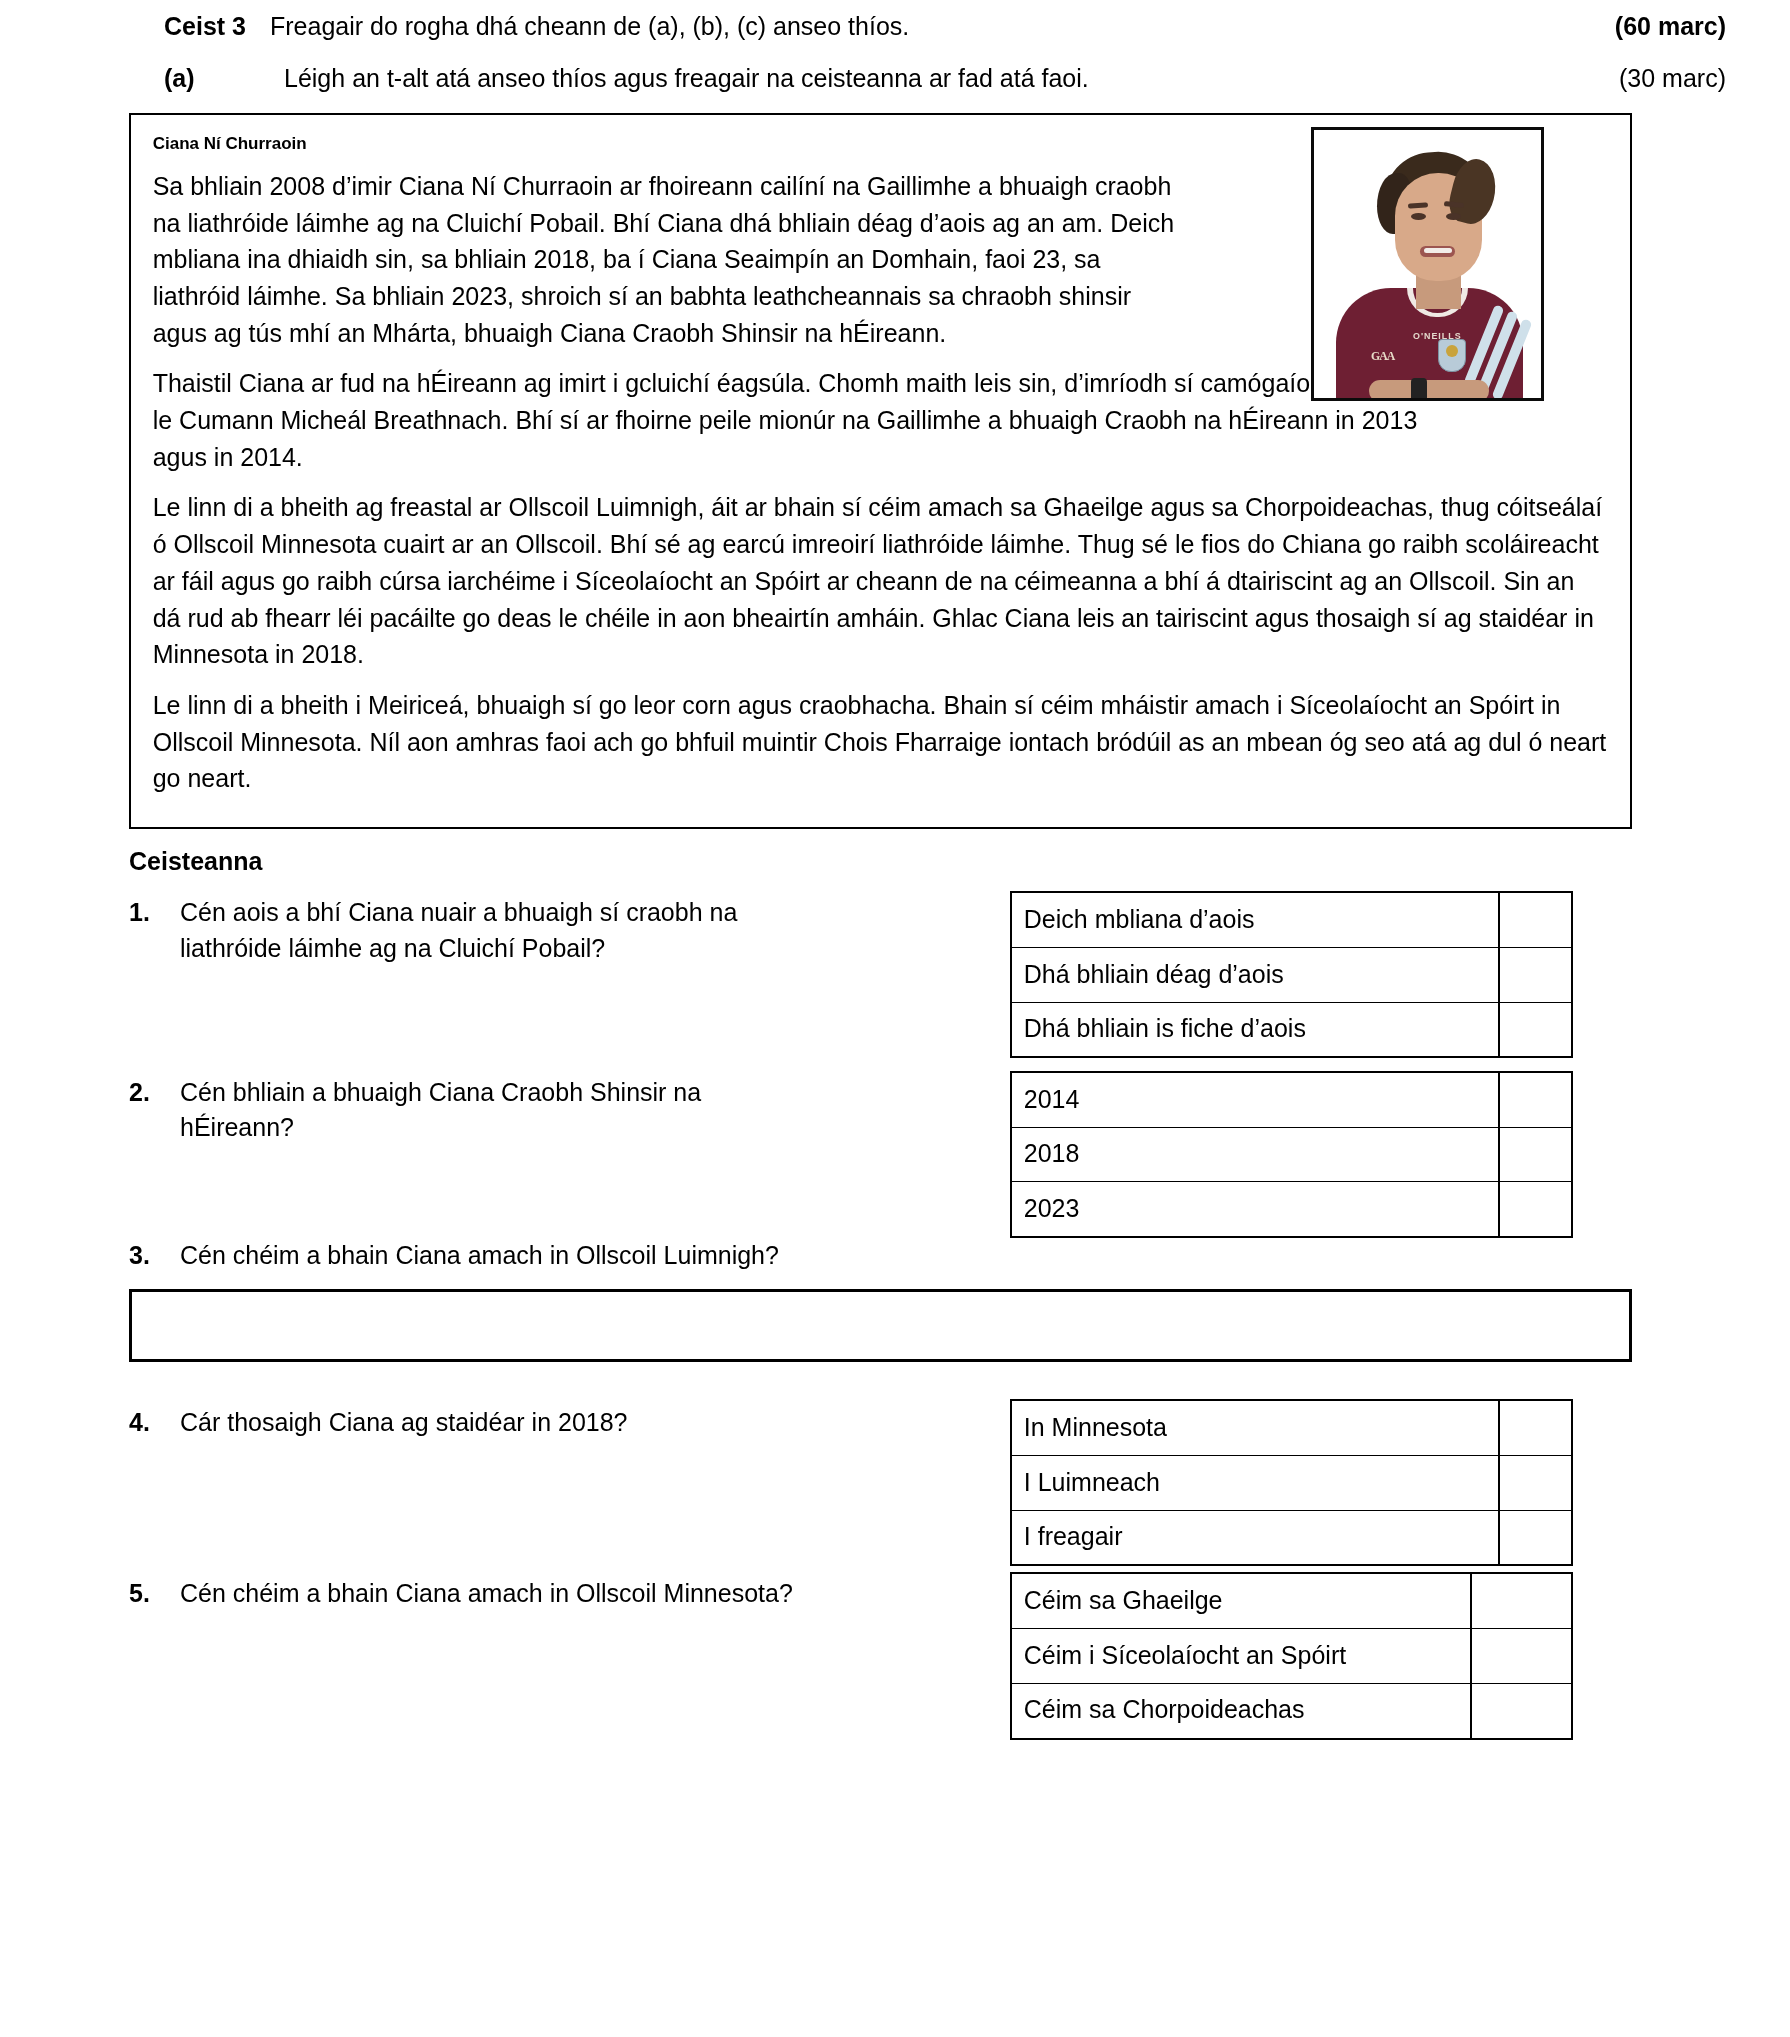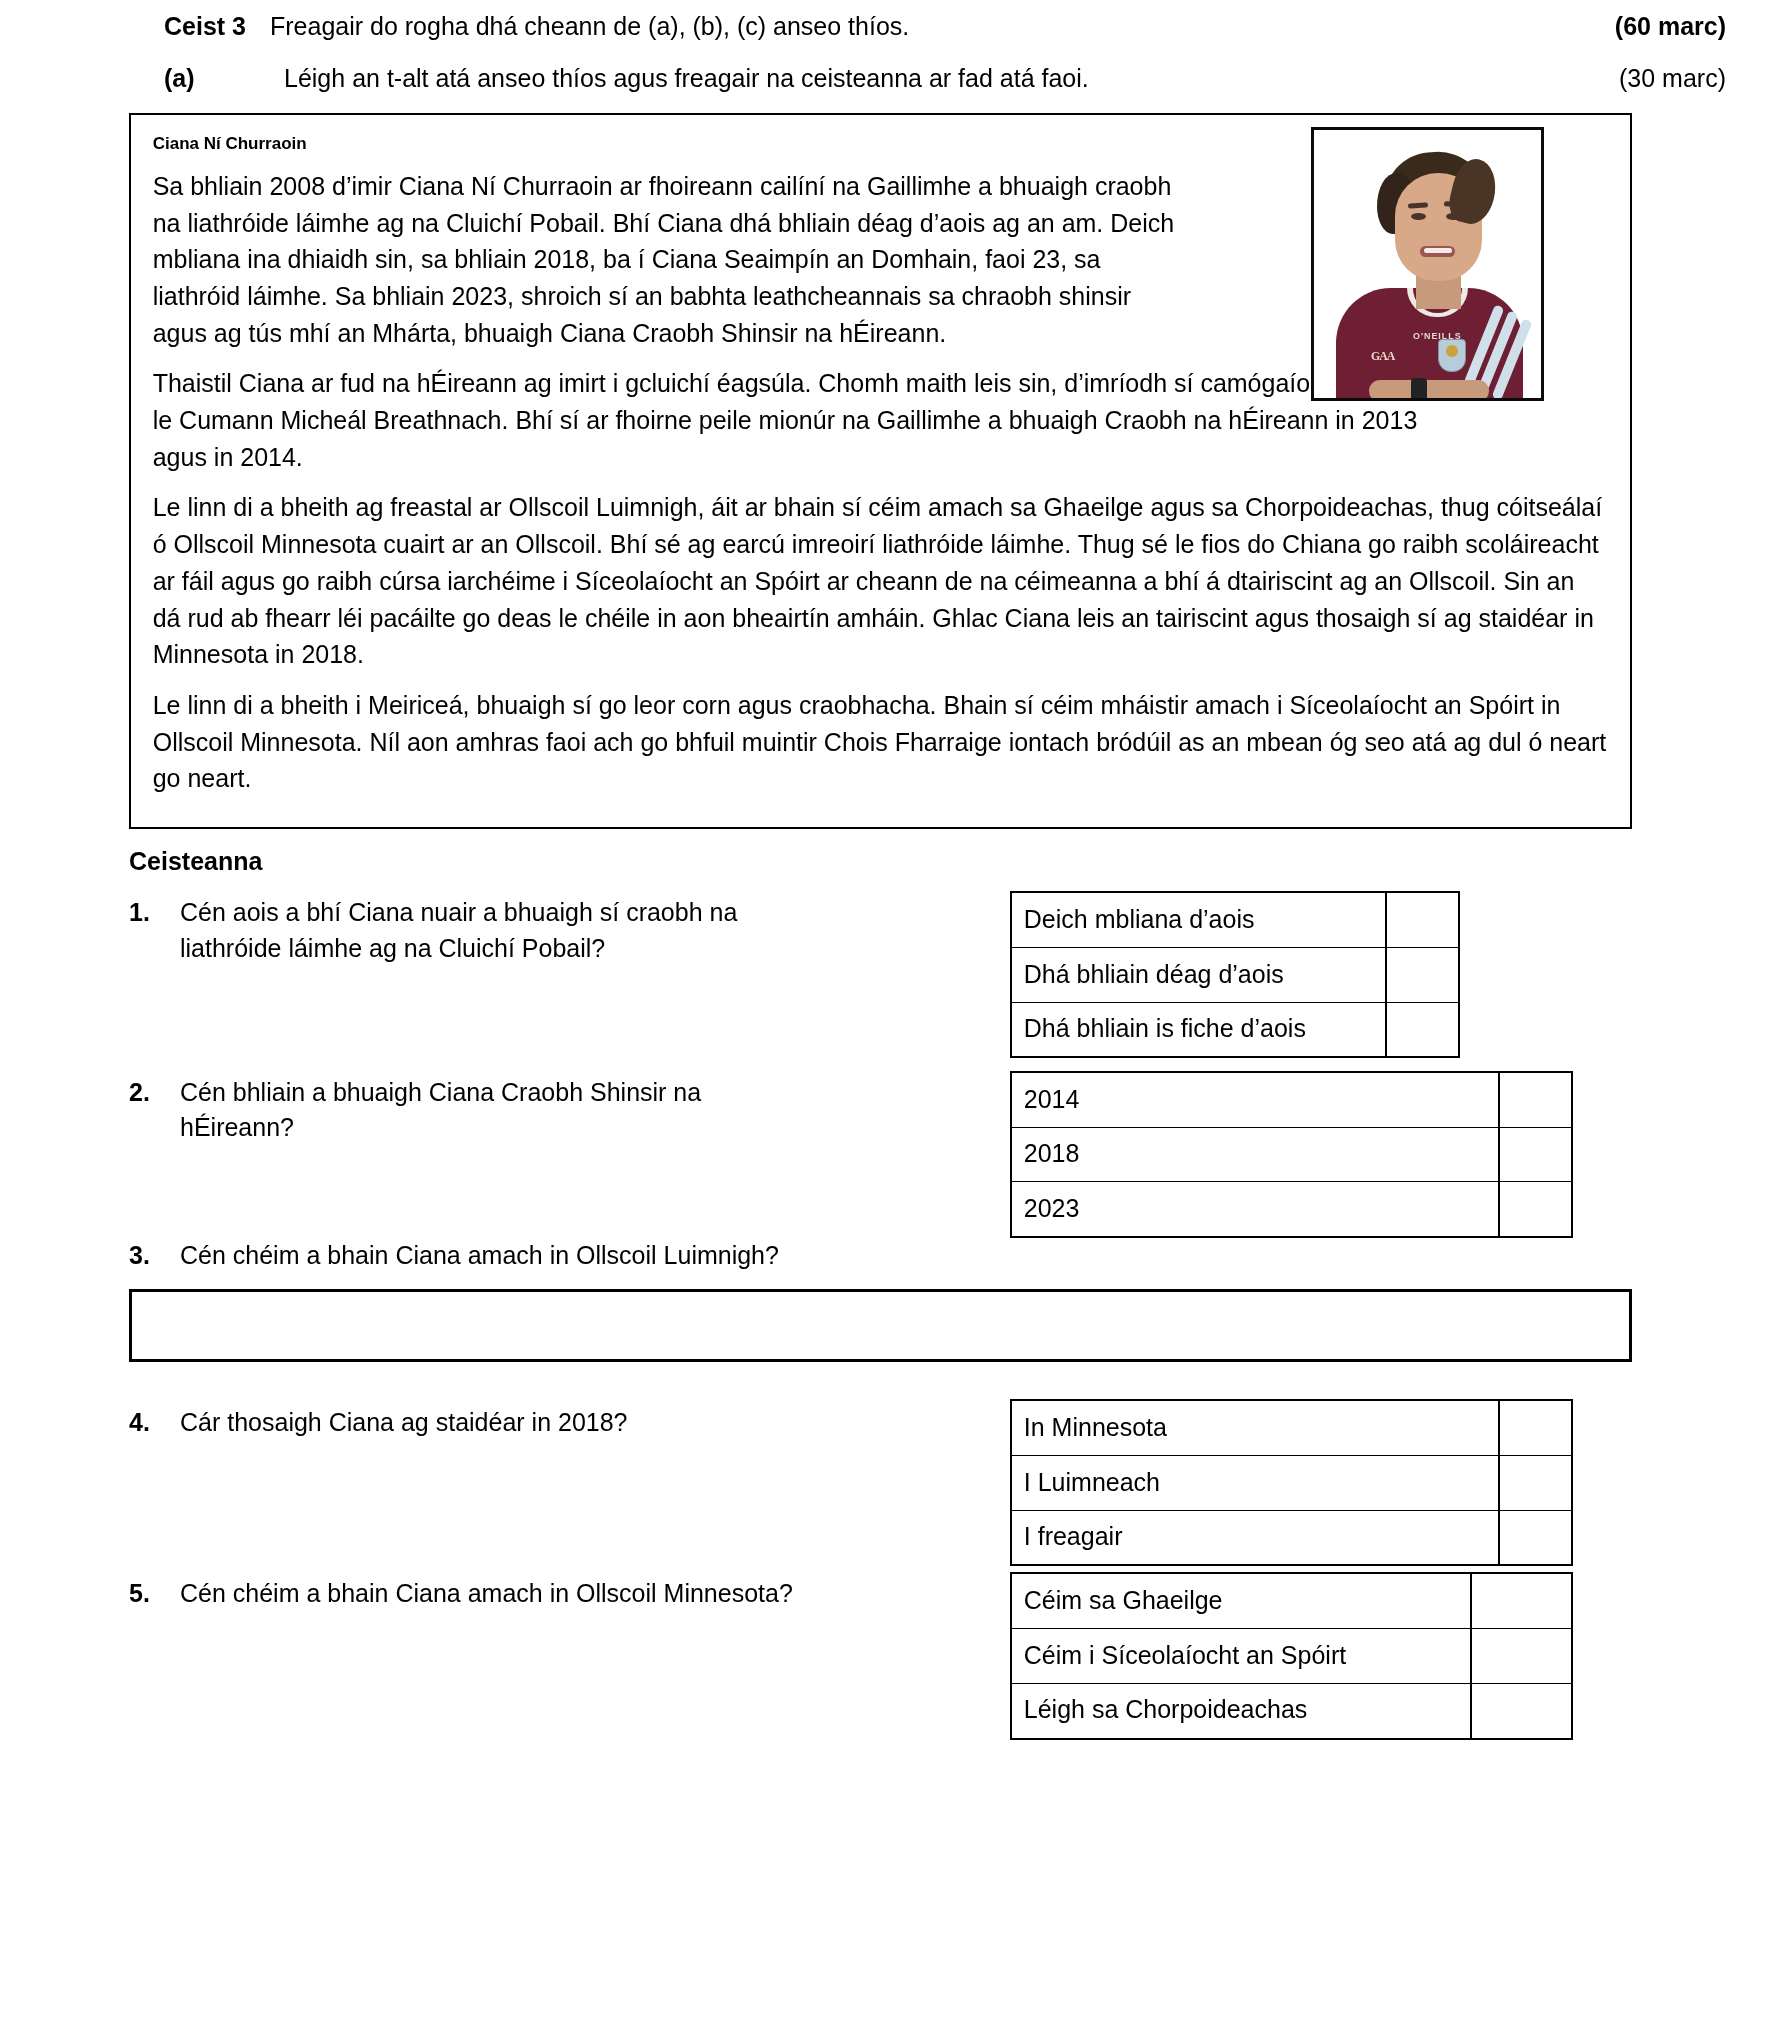--- a/index.html
+++ b/index.html
@@ -294,21 +294,21 @@
     <p class="mid">Thaistil Ciana ar fud na hÉireann ag imirt i gcluichí éagsúla. Chomh maith leis sin, d’imríodh sí camógaíocht agus peil le Cumann Micheál Breathnach. Bhí sí ar fhoirne peile mionúr na Gaillimhe a bhuaigh Craobh na hÉireann in 2013 agus in 2014.</p>
     <p>Le linn di a bheith ag freastal ar Ollscoil Luimnigh, áit ar bhain sí céim amach sa Ghaeilge agus sa Chorpoideachas, thug cóitseálaí ó Ollscoil Minnesota cuairt ar an Ollscoil. Bhí sé ag earcú imreoirí liathróide láimhe. Thug sé le fios do Chiana go raibh scoláireacht ar fáil agus go raibh cúrsa iarchéime i Síceolaíocht an Spóirt ar cheann de na céimeanna a bhí á dtairiscint ag an Ollscoil. Sin an dá rud ab fhearr léi pacáilte go deas le chéile in aon bheairtín amháin. Ghlac Ciana leis an tairiscint agus thosaigh sí ag staidéar in Minnesota in 2018.</p>
     <p>Le linn di a bheith i Meiriceá, bhuaigh sí go leor corn agus craobhacha. Bhain sí céim mháistir amach i Síceolaíocht an Spóirt in Ollscoil Minnesota. Níl aon amhras faoi ach go bhfuil muintir Chois Fharraige iontach bródúil as an mbean óg seo atá ag dul ó neart go neart.</p>
   </div>
 
   <div class="ceisteanna">Ceisteanna</div>
 
   <div class="q-block" style="margin-left:-35px; margin-top:19.7px; height:158px;">
     <div class="q-num">1.</div>
     <div class="q-text wrap-narrow">Cén aois a bhí Ciana nuair a bhuaigh sí craobh na liathróide láimhe ag na Cluichí Pobail?</div>
-    <table class="opt-table abs" style="left:881px; top:-3.9px; width:450px;">
+    <table class="opt-table abs" style="left:881px; top:-3.9px; width:563px;">
       <tbody>
           <tr>
         <td>Deich mbliana d’aois</td>
         <td class="box-cell" style="width:71px;"></td>
       </tr>
       <tr>
         <td>Dhá bhliain déag d’aois</td>
         <td class="box-cell"></td>
       </tr>
       <tr>
@@ -374,21 +374,21 @@
       <tbody>
           <tr>
         <td>Céim sa Ghaeilge</td>
         <td class="box-cell" style="width:99px;"></td>
       </tr>
       <tr>
         <td>Céim i Síceolaíocht an Spóirt</td>
         <td class="box-cell"></td>
       </tr>
       <tr>
-        <td>Léigh sa Chorpoideachas</td>
+        <td>Céim sa Chorpoideachas</td>
         <td class="box-cell"></td>
       </tr>
     </tbody>
       </table>
   </div>
 
 </div>
 
 
 </body></html>

